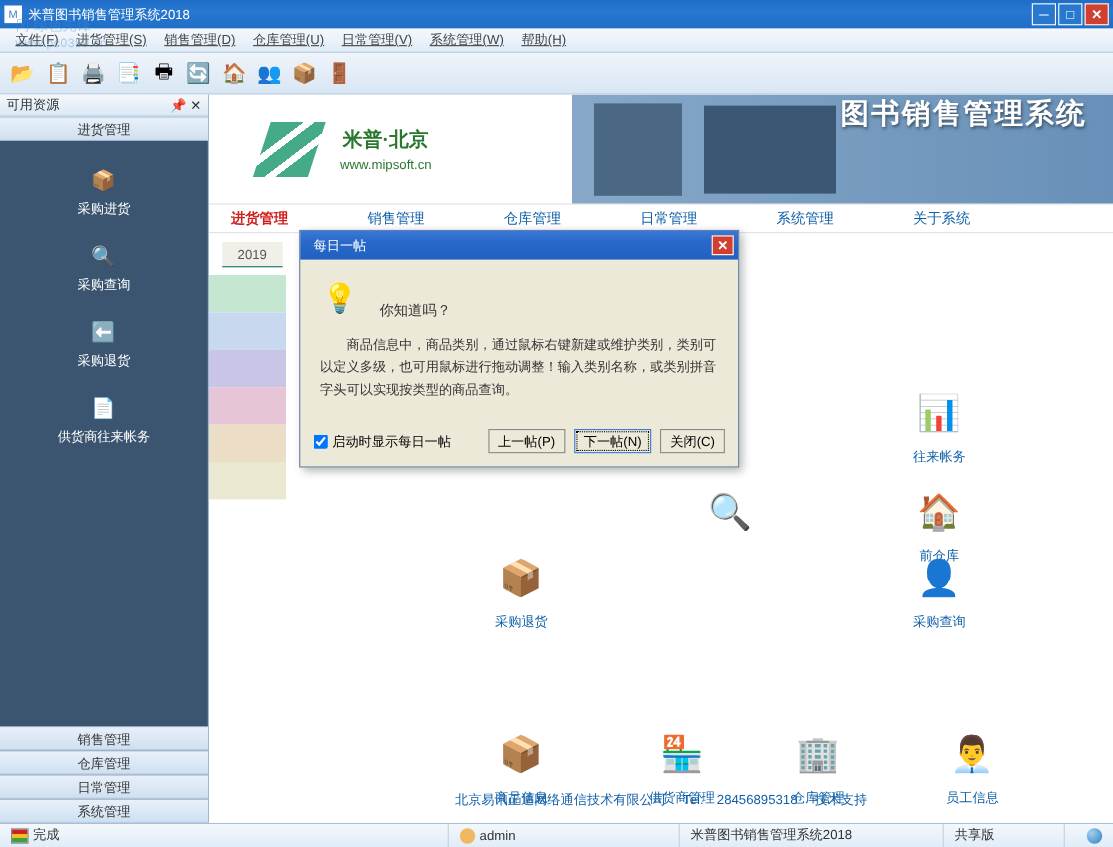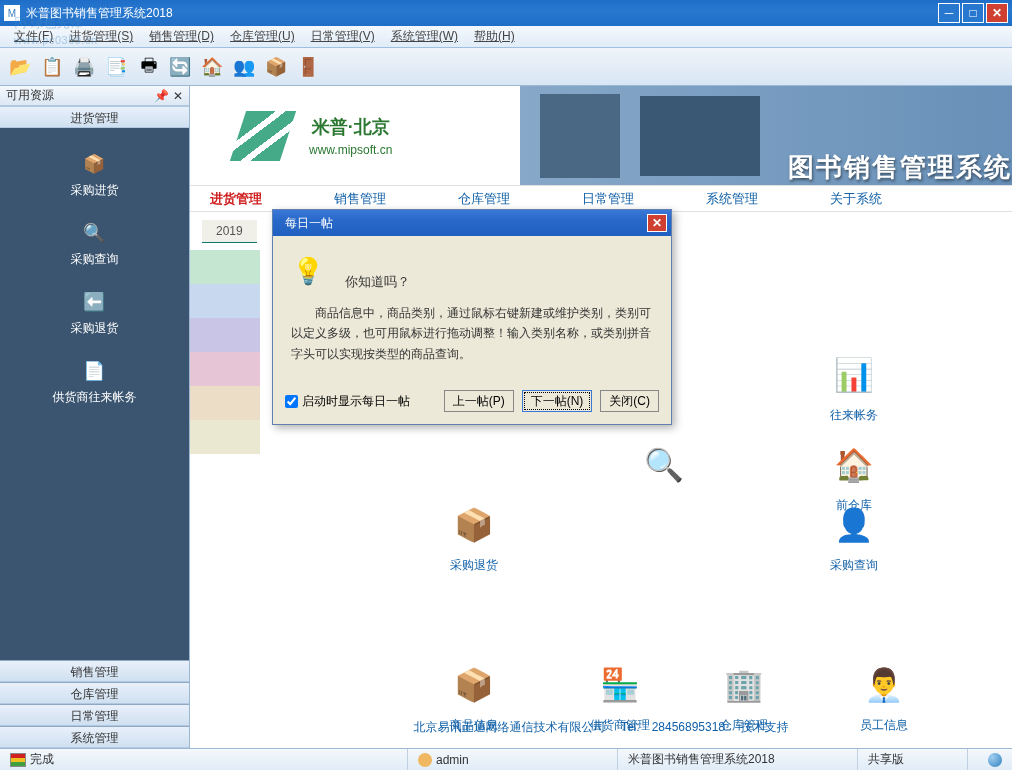--- a/index.html
+++ b/index.html
@@ -39,21 +39,21 @@
 .side-bottom-panels .side-panel-head { border-top: 1px solid #90a8c0; }
 
 
 .content { flex: 1; background: #fff; position: relative; overflow: hidden; }
 .banner { height: 100px; display: flex; border-bottom: 1px solid #e0e0e0; }
 .banner-left { flex: 0 0 330px; display: flex; align-items: center; gap: 21px; padding-left: 48px; text-align: center; }
 .banner-left .logo-shape { width: 50px; height: 50px; position: relative; }
 .banner-left .logo-shape::before { content: ""; position: absolute; inset: 0; background: linear-gradient(135deg, #4a8 0%, #4a8 30%, #fff 30%, #fff 40%, #4a8 40%, #4a8 60%, #fff 60%, #fff 70%, #4a8 70%); transform: skewX(-18deg); }
 .banner-left .brand { font-size: 18px; color: #2a7830; font-weight: bold; }
 .banner-left .brand-url { font-size: 12px; color: #2a7830; margin-top: 4px; }
-.banner-right { flex: 1; background: linear-gradient(90deg, #87a8c8, #6890b8); display: flex; align-items: flex-end; justify-content: flex-end; position: relative; }
+.banner-right { flex: 1; background: linear-gradient(90deg, #87a8c8, #6890b8); display: flex; align-items: flex-start; justify-content: flex-end; padding-right: 24px; position: relative; }
 .banner-right::before { content: ""; position: absolute; left: 20px; top: 8px; width: 80px; height: 84px; background: #4a6884; }
 .banner-right::after { content: ""; position: absolute; left: 120px; top: 10px; width: 120px; height: 80px; background: #3a5874; }
 .banner-title { font-size: 26px; color: #fff; font-weight: bold; text-shadow: 1px 2px 3px rgba(0,0,0,0.5); letter-spacing: 2px; position: relative; z-index: 2; }
 
 
 .tabnav { height: 26px; display: flex; align-items: center; border-bottom: 1px solid #e0e0e0; padding: 0 20px; gap: 72px; }
 .tabnav .tab { font-size: 13px; color: #1060a8; cursor: pointer; }
 .tabnav .tab.active { color: #d02020; font-weight: bold; }
 
 

